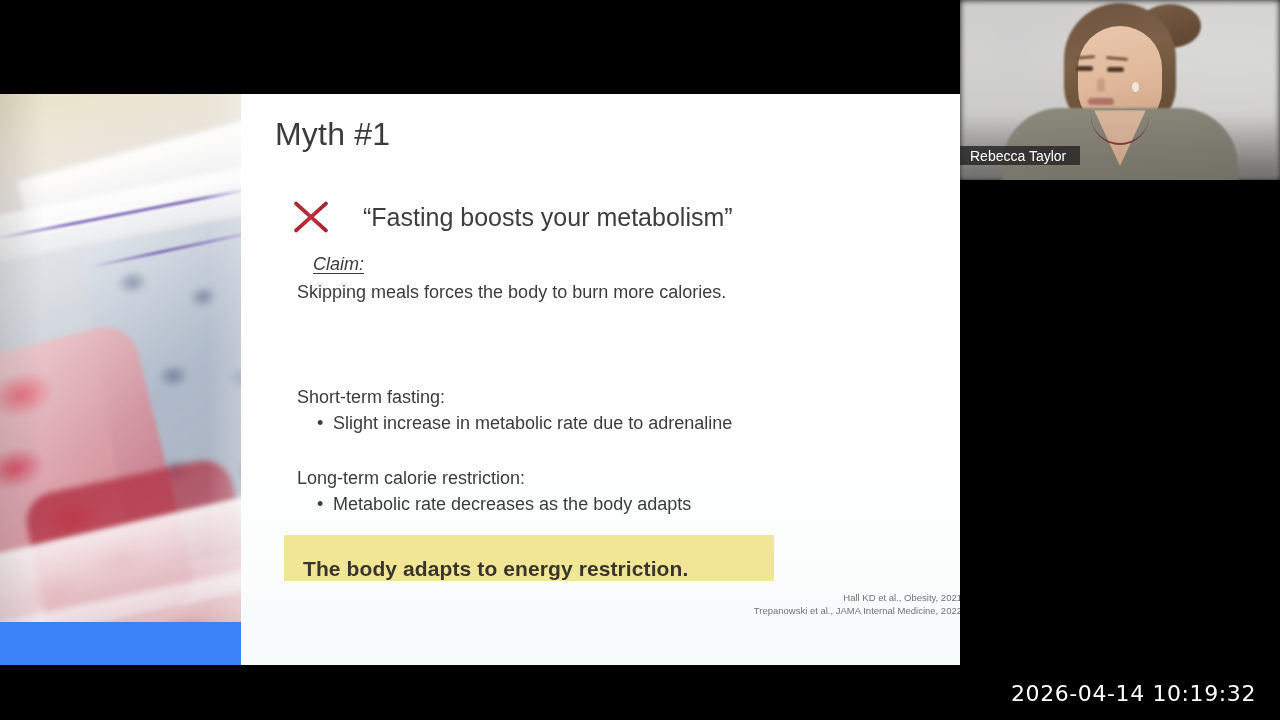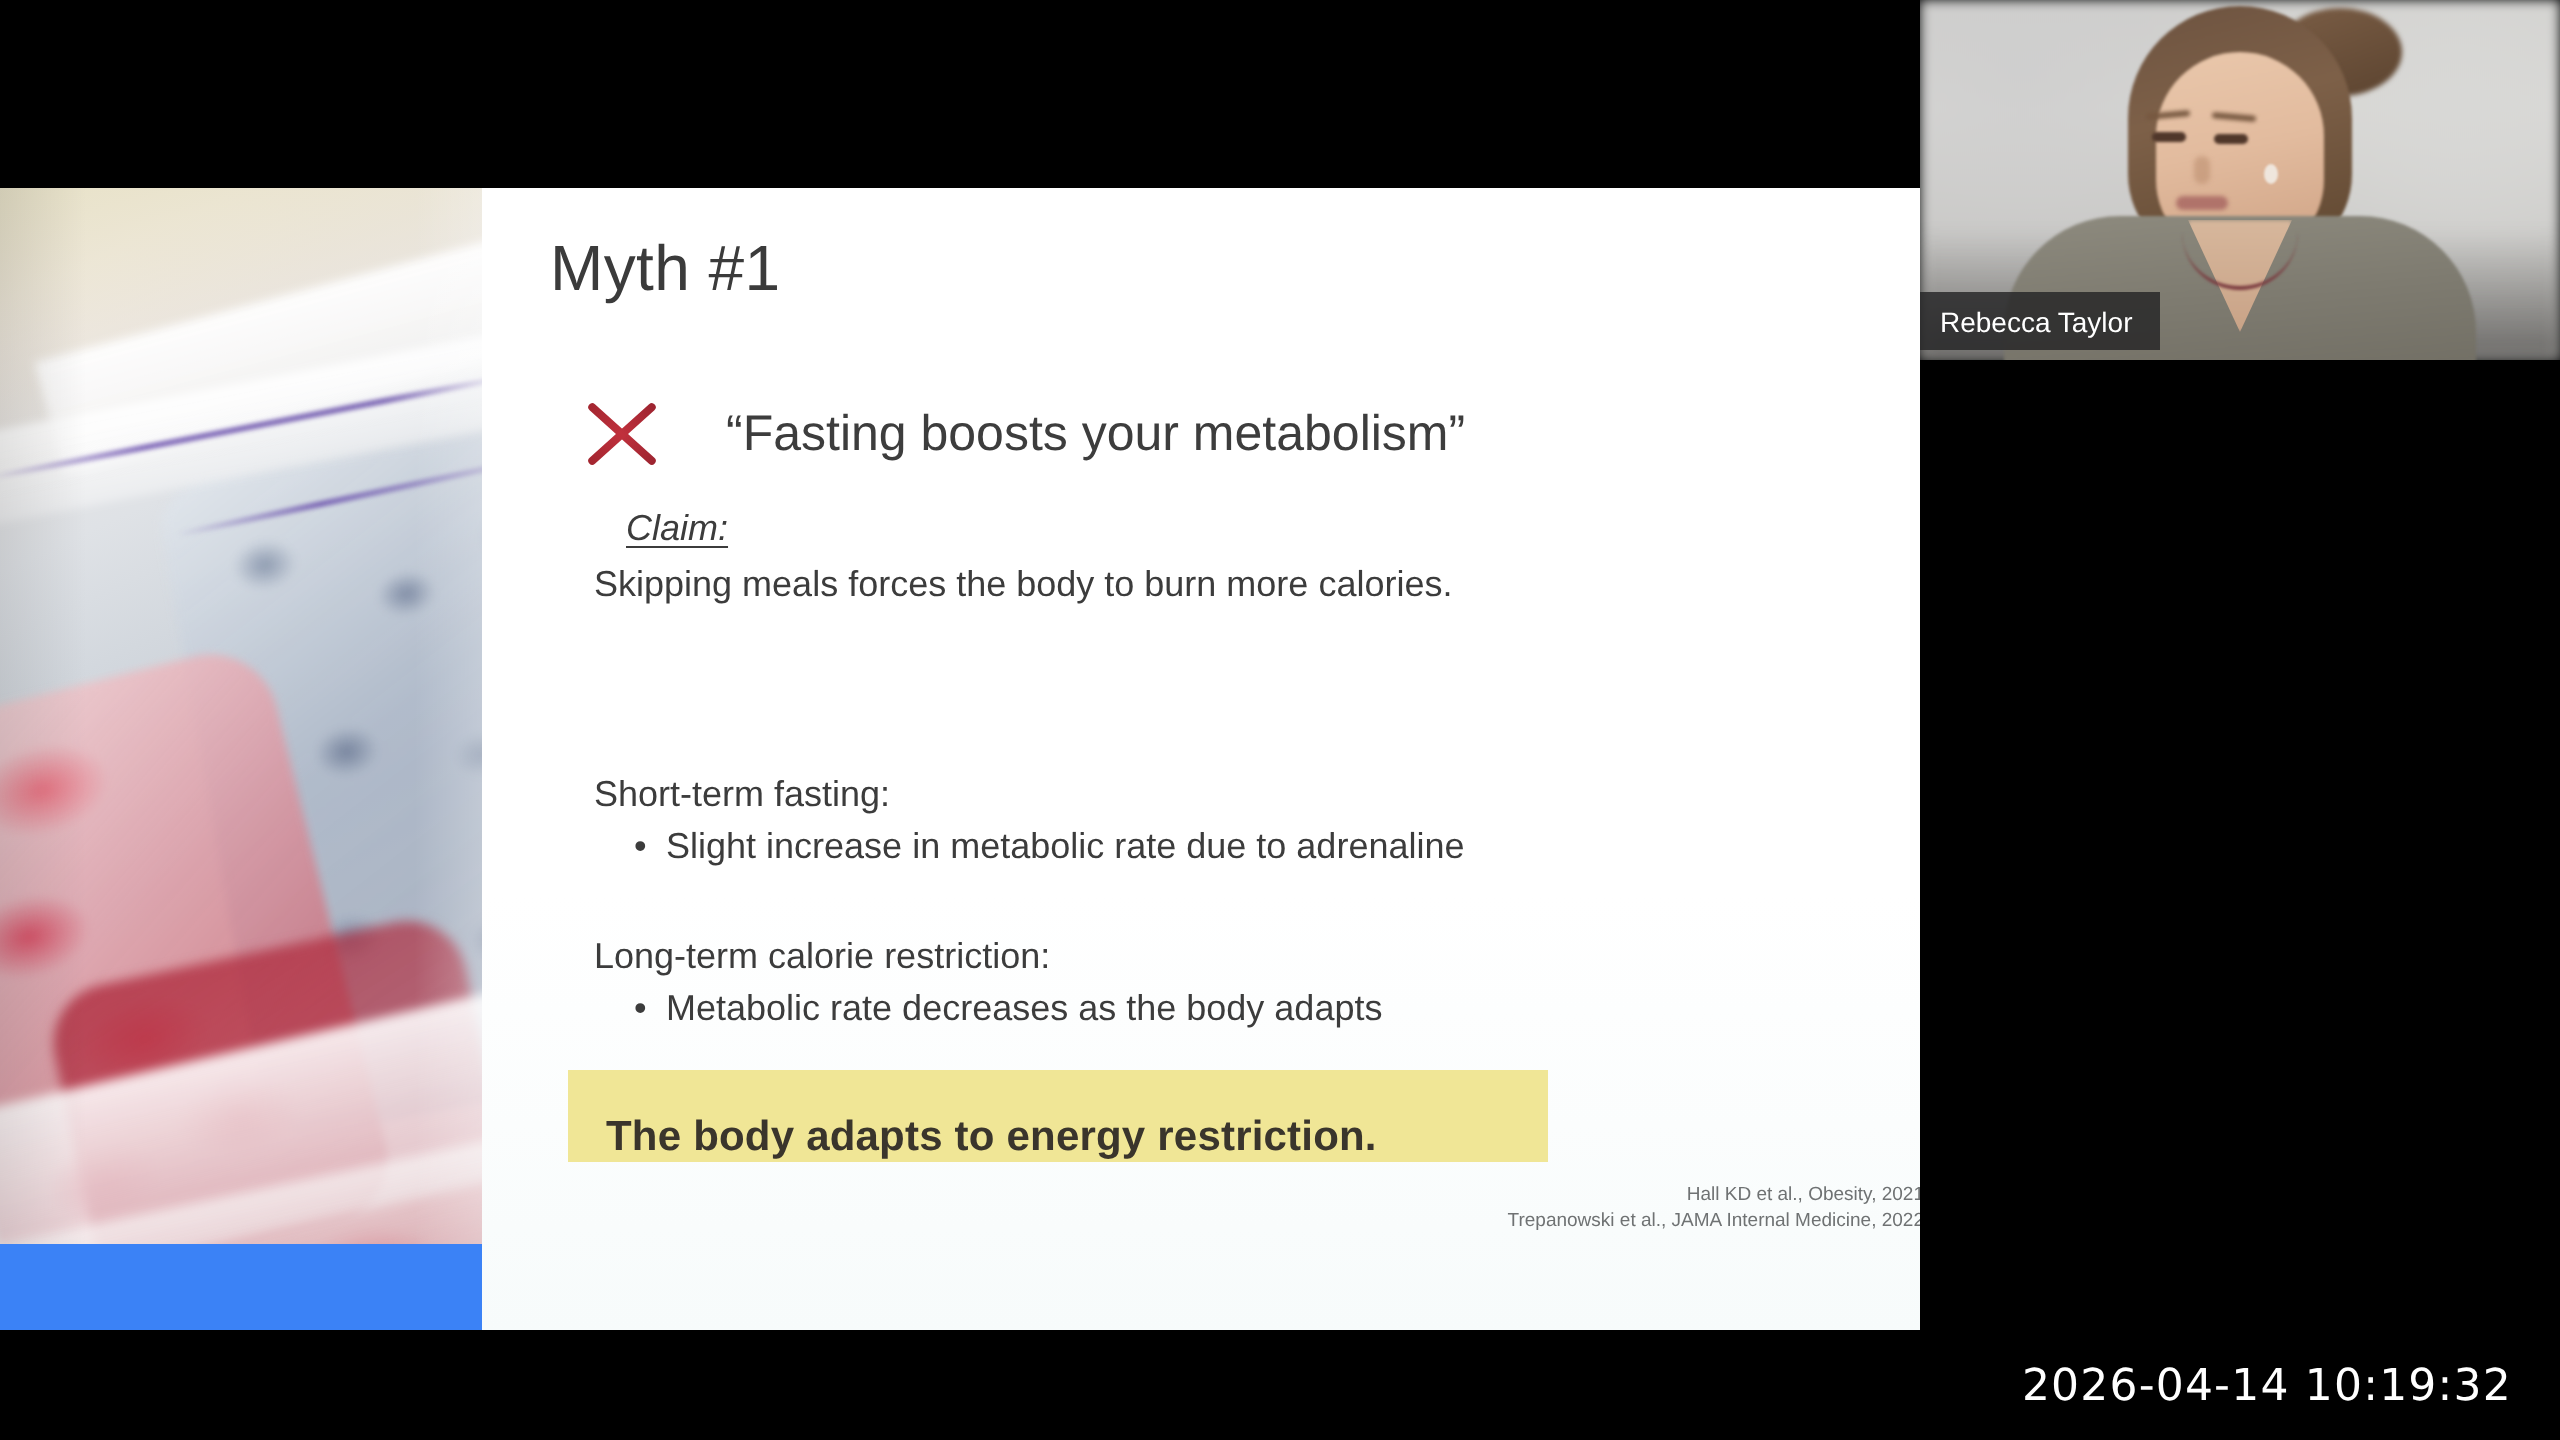--- a/index.html
+++ b/index.html
@@ -199,21 +199,21 @@
     background:linear-gradient(180deg,#d7b79c,#c9a387);
     clip-path:polygon(50% 100%, 0 0, 100% 0);
     filter:blur(1px);
   }
   .cam .necklace {
     position:absolute; left:50%; top:115px; transform:translateX(-50%);
     width:58px; height:30px; border-bottom:2.5px solid #7a3a3f;
     border-radius:0 0 30px 30px; filter:blur(.7px);
   }
   .cam .namebar {
-    position:absolute; left:0; top:146px; height:29px; min-width:120px;
+    position:absolute; left:0; top:146px; height:19px; min-width:120px;
     background:rgba(36,36,38,.82); display:flex; align-items:center;
   }
   .cam .namebar span {
     color:#fff; font-size:14px; padding:0 13px 0 10px; white-space:nowrap;
   }
 
   
   .timestamp {
     position:absolute; right:24px; bottom:14px;
     color:#ffffff; font-size:22px; letter-spacing:.6px;

